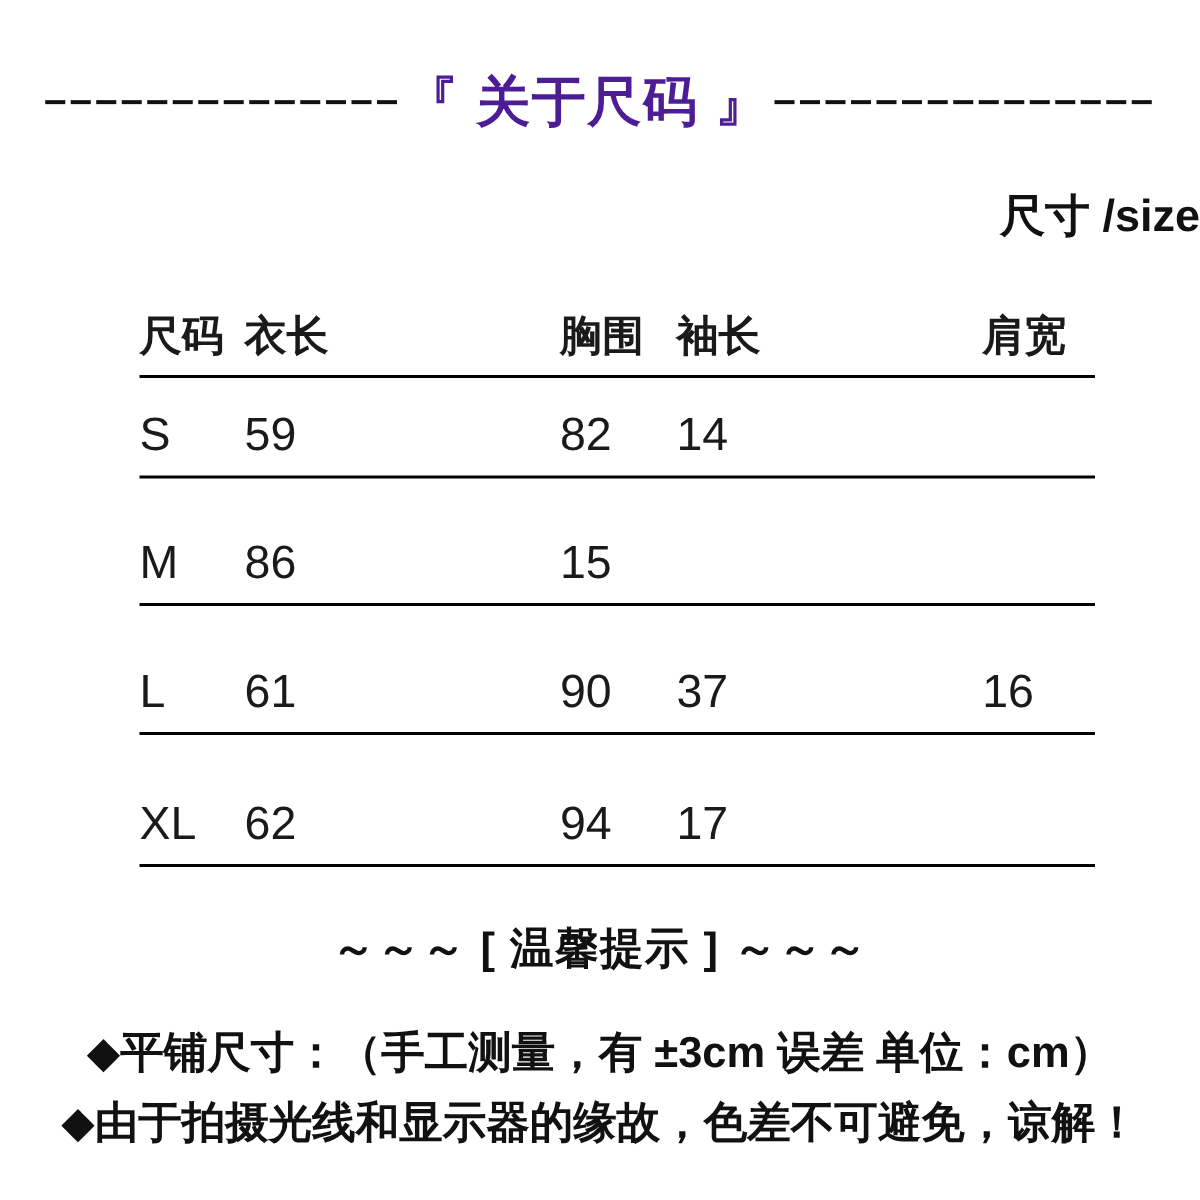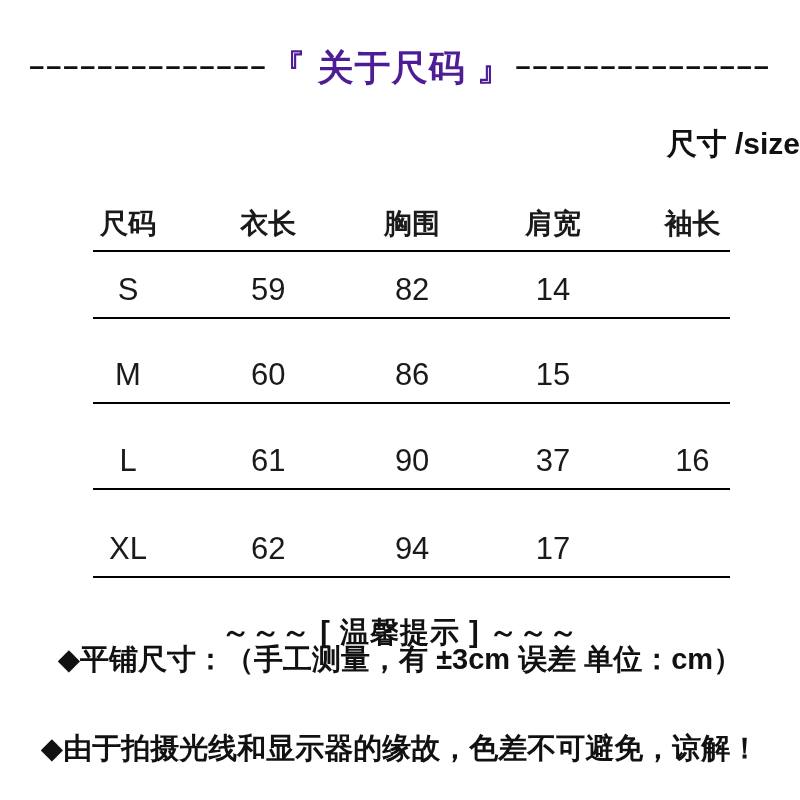--- a/index.html
+++ b/index.html
@@ -34,76 +34,75 @@
   }
 
   
   .size-table { position: absolute; top: 200px; left: 93px; width: 637px; }
   .t-row {
     display: grid;
     grid-template-columns: 11% 33% 12.2% 32% 11.8%;
     align-items: end;
     border-bottom: 2px solid #000;
   }
-  .t-row > div { text-align: center; }
+  .t-row > div { text-align: left; }
   .header-row { height: 50px; font-size: 28px; font-weight: bold; }
   .header-row > div { padding-bottom: 7px; }
   .data-row { font-size: 31px; font-weight: normal; }
   .data-row > div { padding-bottom: 9px; }
   .data-row:nth-of-type(2) { height: 65px; }
   .data-row:nth-of-type(3) { height: 83px; }
   .data-row:nth-of-type(4) { height: 84px; }
   .data-row:nth-of-type(5) { height: 86px; }
 
   
   .tip-header {
     position: absolute; top: 613px; left: 0; width: 800px;
     text-align: center; font-size: 29px; font-weight: bold; color: #111;
     letter-spacing: 1px;
   }
   .note {
     position: absolute; left: 0; width: 800px;
     text-align: center; font-size: 29px; font-weight: bold; color: #111;
     white-space: nowrap;
   }
-  .note-1 { top: 640px; text-align: center; }
+  .note-1 { top: 682px; text-align: center; }
   .note-2 { top: 729px; }
 </style>
 </head>
 <body>
 
 <div class="page">
 
   <div class="title-row">
     <span class="dash">––––––––––––––</span>
     <span class="page-title">『 关于尺码 』</span>
     <span class="dash">–––––––––––––––</span>
   </div>
 
   <div class="subtitle">尺寸 /size</div>
 
   <div class="size-table">
     <div class="t-row header-row">
       <div>尺码</div>
       <div>衣长</div>
       <div>胸围</div>
+      <div>袖长</div>
       <div>肩宽</div>
-      <div>袖长</div>
     </div>
 
     <div class="t-row data-row">
       <div>S</div>
       <div>59</div>
       <div>82</div>
       <div>14</div>
     </div>
 
     <div class="t-row data-row">
       <div>M</div>
-      <div>60</div>
       <div>86</div>
       <div>15</div>
     </div>
 
     <div class="t-row data-row">
       <div>L</div>
       <div>61</div>
       <div>90</div>
       <div>37</div>
       <div>16</div>

